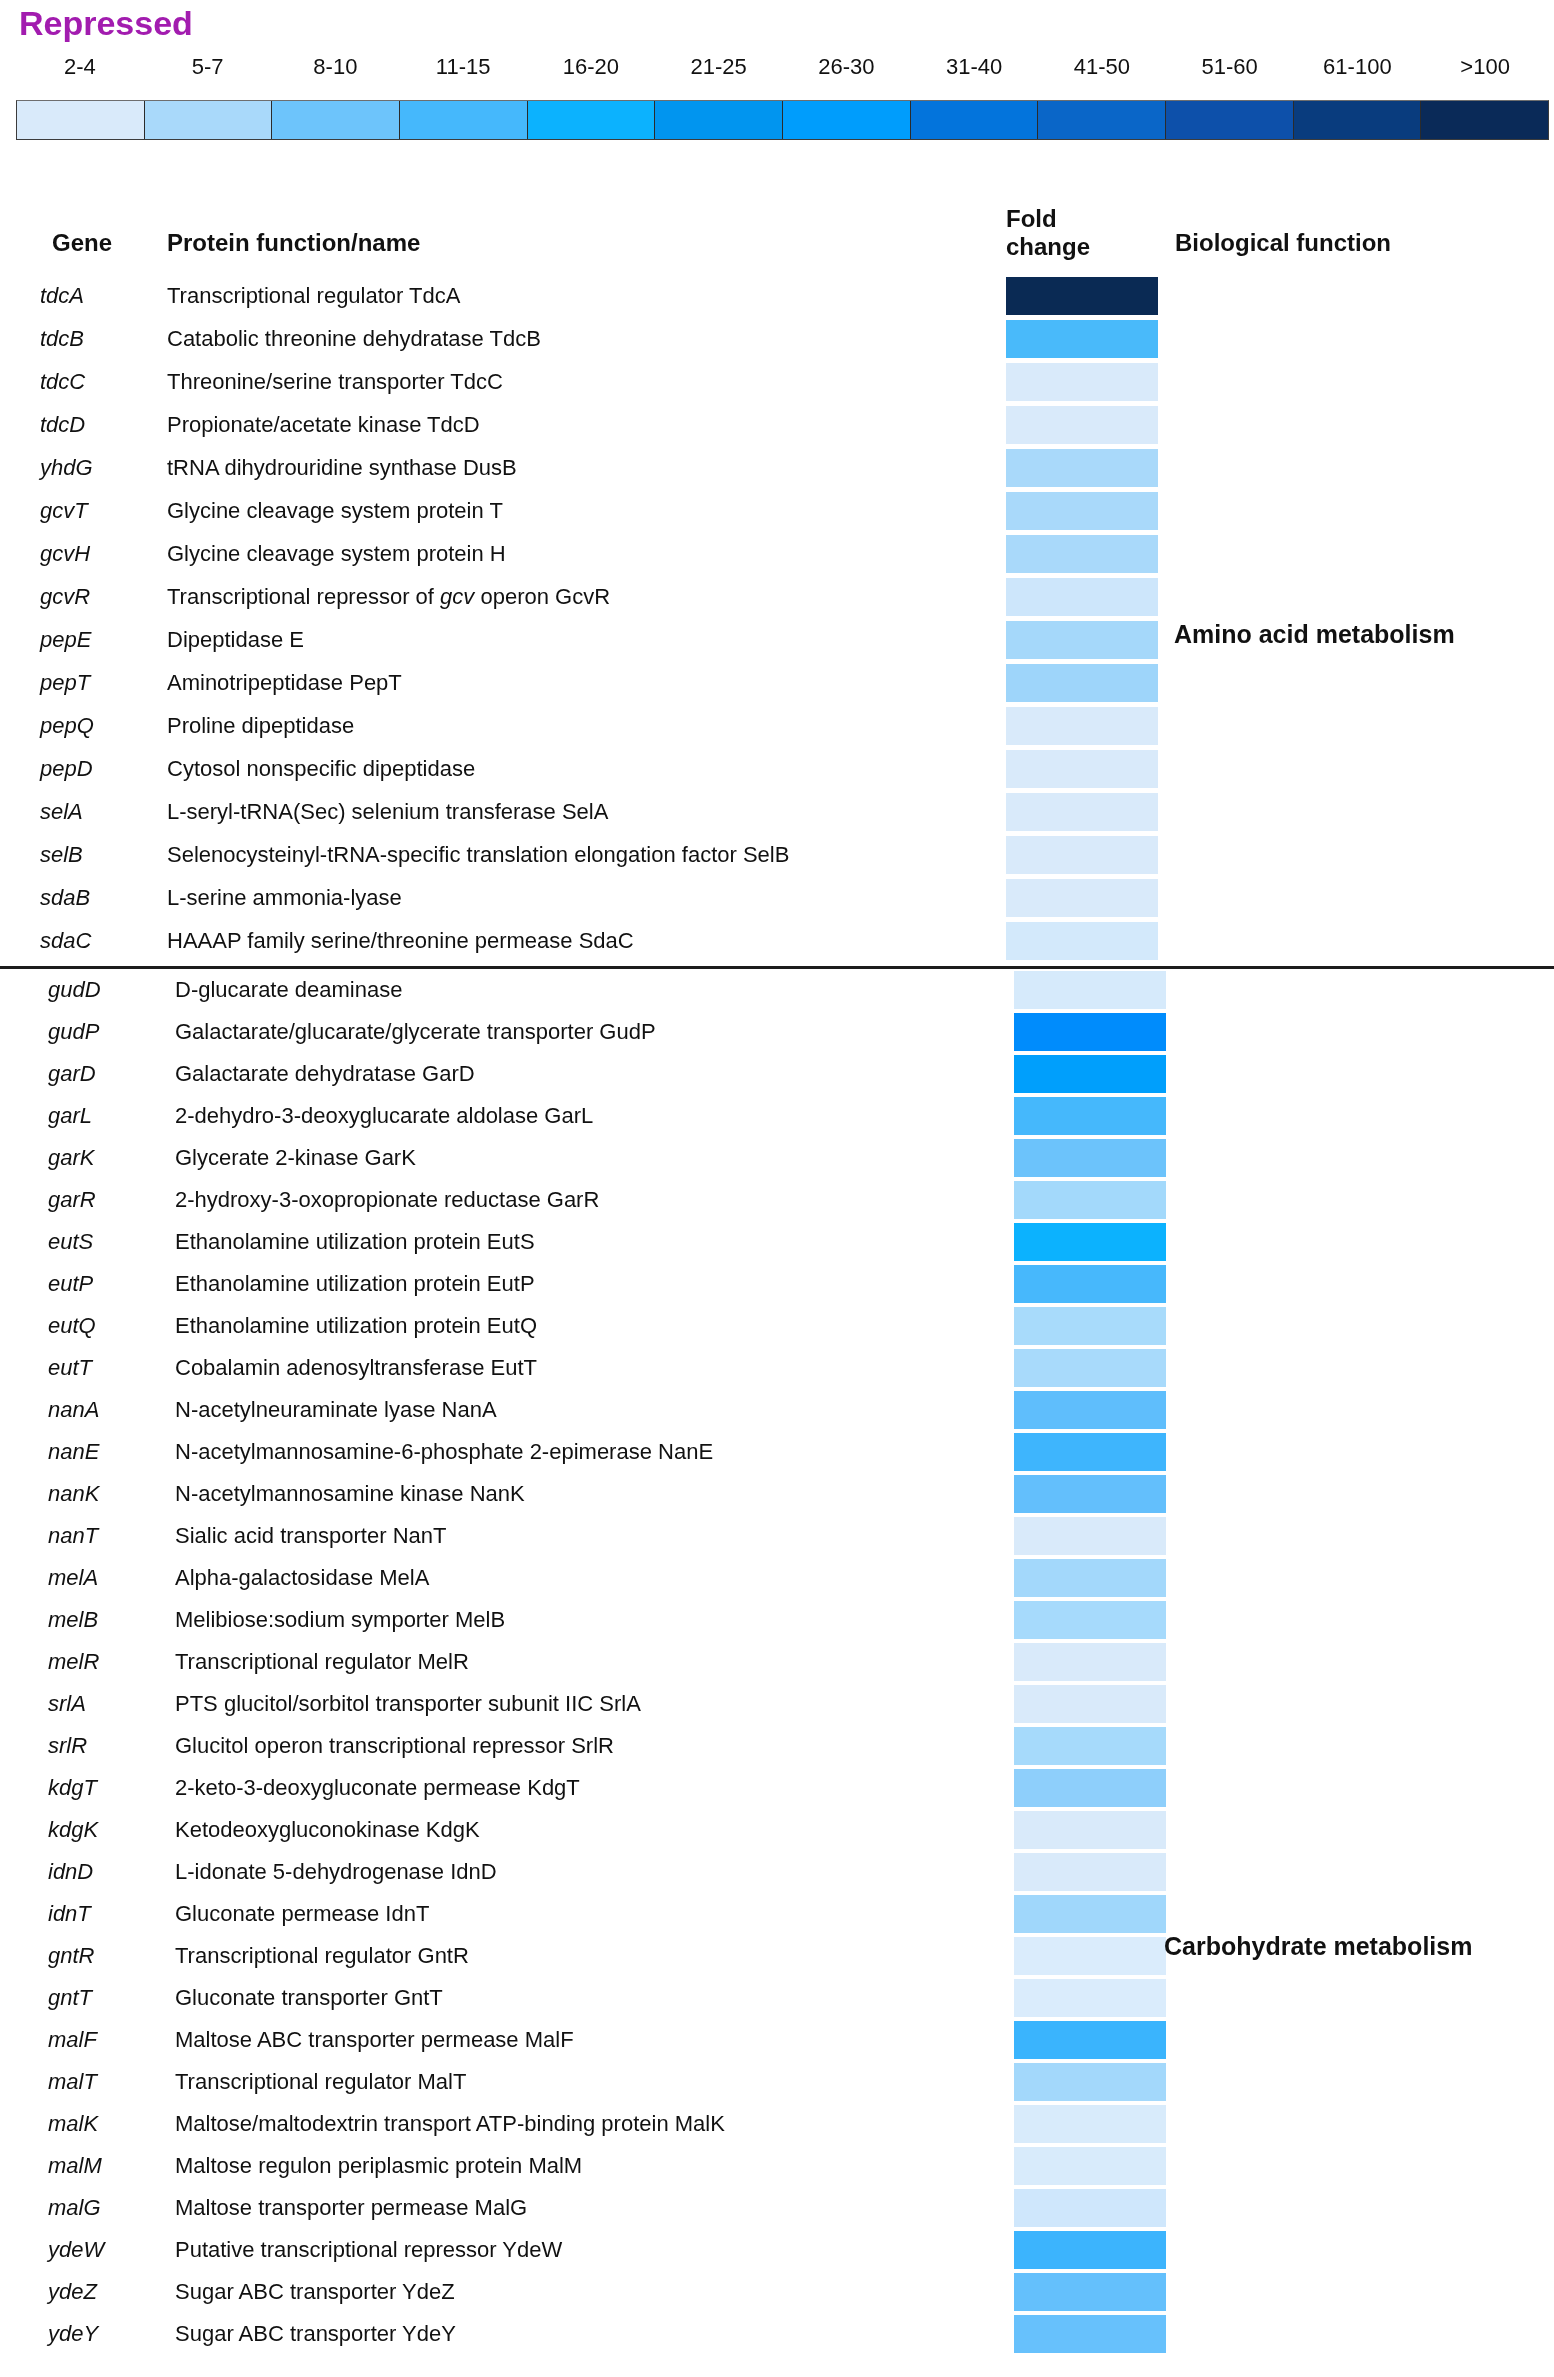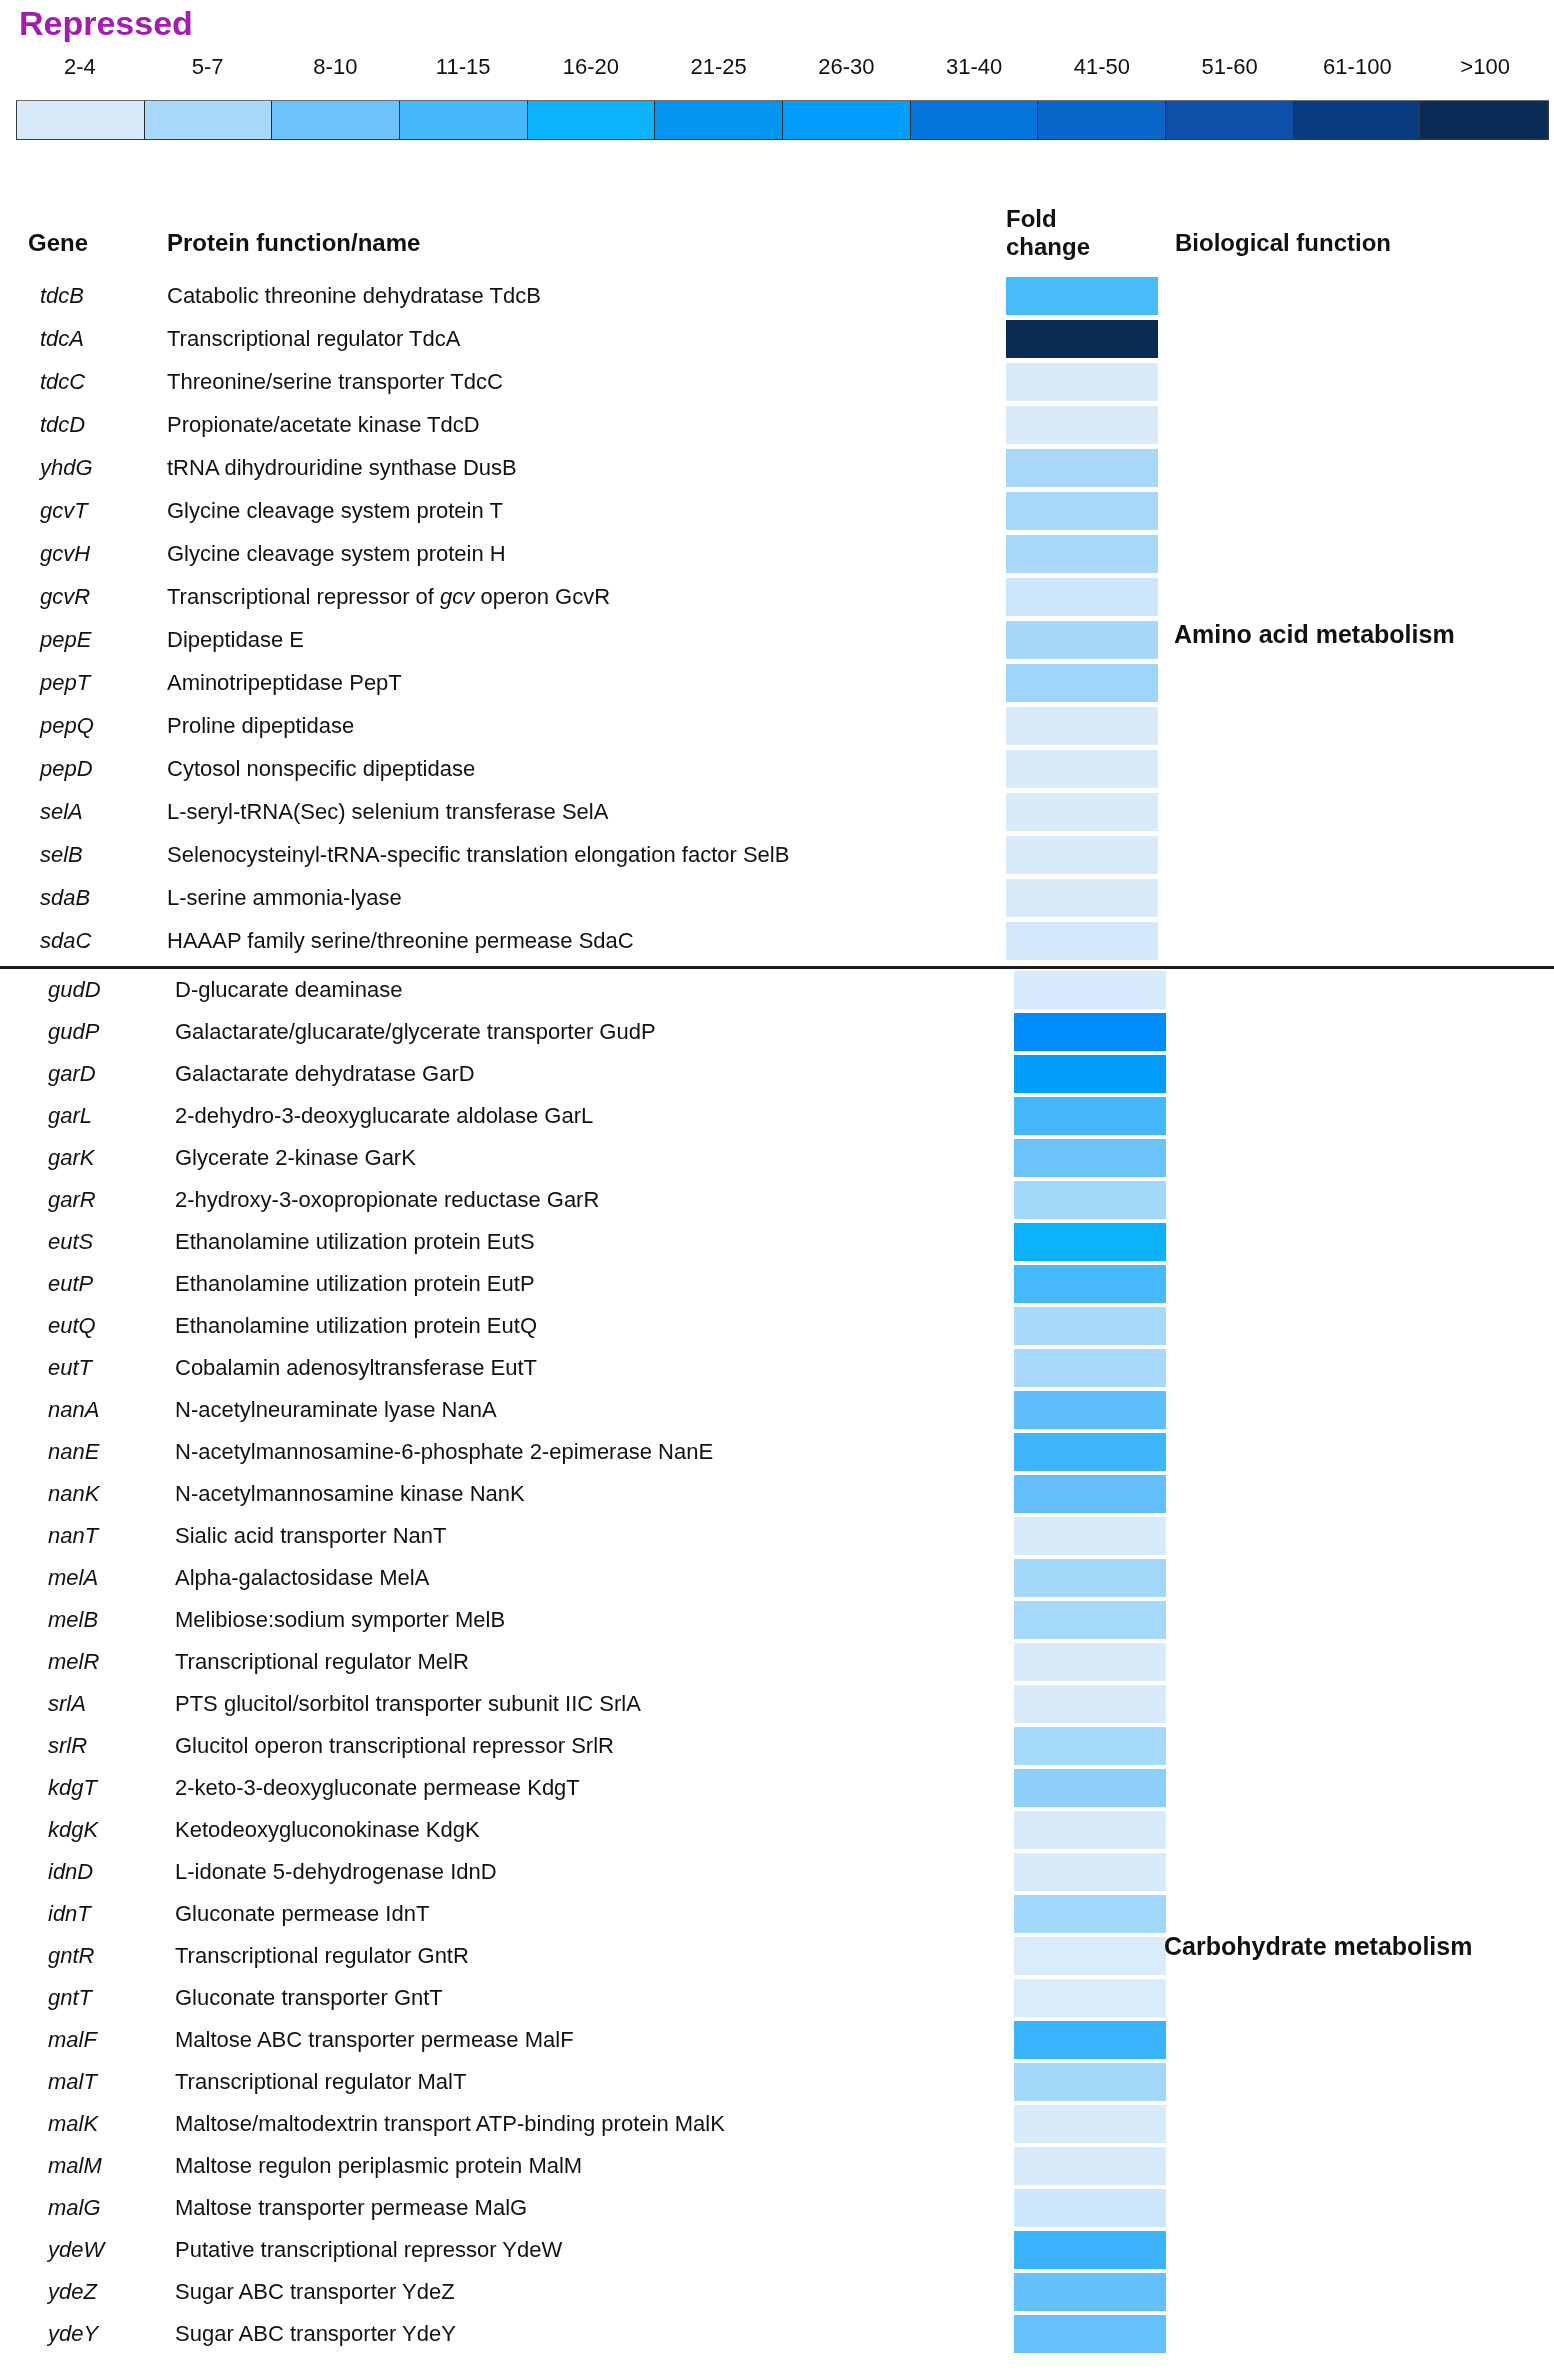--- a/index.html
+++ b/index.html
@@ -19,21 +19,21 @@
     flex:1;text-align:center;font-size:22px;color:#111;
   }
   .legend-strip{
     position:absolute;left:16px;top:100px;width:1533px;height:40px;display:flex;
     border:1.6px solid #3c3c3c;box-sizing:border-box;border-top-color:#6e6e6e;
   }
   .legend-strip .cell{flex:1;border-right:1.6px solid #2b2b2b;}
   .legend-strip .cell:last-child{border-right:none;}
   
   .hdr{position:absolute;font-size:24px;font-weight:bold;color:#111;white-space:nowrap;}
-  .hdr-gene{left:28px;top:229px;}
+  .hdr-gene{left:52px;top:229px;}
   .hdr-protein{left:167px;top:229px;}
   .hdr-fold{left:1006px;top:205px;width:152px;text-align:left;line-height:1.18;}
   .hdr-bio{left:1175px;top:229px;}
   
   .rows{position:absolute;left:0;top:274px;width:1555px;}
   .row{position:relative;height:43px;}
   .grp2 .row{height:42px;}
   .row .gene{
     position:absolute;left:40px;top:50%;transform:translateY(-50%);
     font-size:22px;font-style:italic;color:#111;white-space:nowrap;
@@ -93,30 +93,30 @@
 <div class="hdr hdr-gene">Gene</div>
 <div class="hdr hdr-protein">Protein function/name</div>
 <div class="hdr hdr-fold">
   <div>Fold</div>
   <div>change</div>
 </div>
 <div class="hdr hdr-bio">Biological function</div>
 
 <div class="rows grp1" id="group-amino">
     <div class="row">
+      <span class="gene">tdcA</span>
+      <span class="fn">Transcriptional regulator TdcA</span>
+      <div class="swatch" style="background: rgb(10, 42, 84);"></div>
+    </div>
+    <div class="row">
       <span class="gene">tdcB</span>
       <span class="fn">Catabolic threonine dehydratase TdcB</span>
       <div class="swatch" style="background: rgb(73, 186, 250);"></div>
     </div>
     <div class="row">
-      <span class="gene">tdcA</span>
-      <span class="fn">Transcriptional regulator TdcA</span>
-      <div class="swatch" style="background: rgb(10, 42, 84);"></div>
-    </div>
-    <div class="row">
       <span class="gene">tdcC</span>
       <span class="fn">Threonine/serine transporter TdcC</span>
       <div class="swatch" style="background: rgb(217, 234, 250);"></div>
     </div>
     <div class="row">
       <span class="gene">tdcD</span>
       <span class="fn">Propionate/acetate kinase TdcD</span>
       <div class="swatch" style="background: rgb(217, 234, 250);"></div>
     </div>
     <div class="row">

